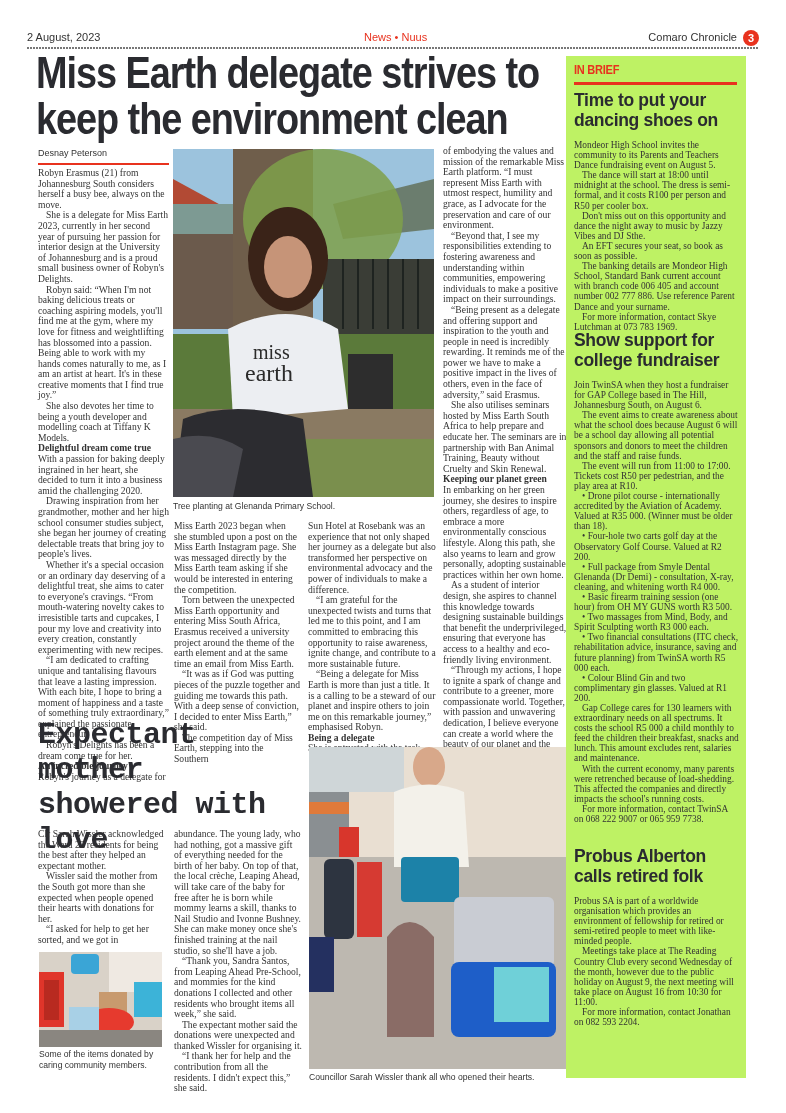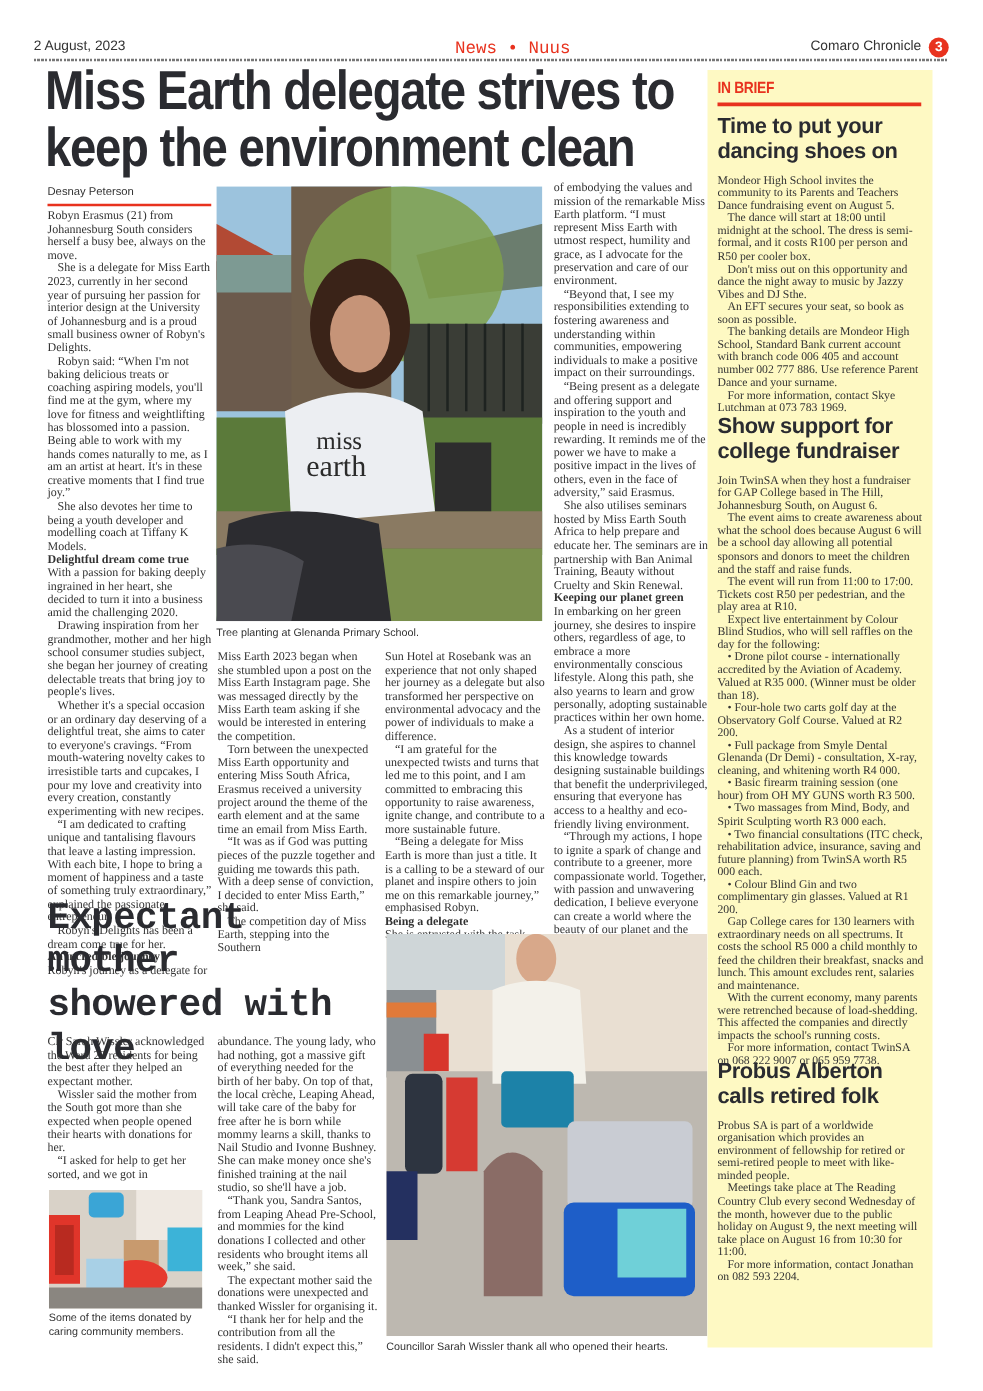--- a/index.html
+++ b/index.html
@@ -4,41 +4,41 @@
 <style>
   * { box-sizing: border-box; margin: 0; padding: 0; }
   html, body { width: 786px; height: 1113px; background: #ffffff; overflow: hidden; }
   body { position: relative; font-family: "Liberation Serif", serif; color: #2b2b2b; }
 
   .abs { position: absolute; }
 
   
   .masthead { left: 27px; top: 30px; width: 732px; height: 18px; }
   .masthead .date { position: absolute; left: 0; top: 1px; font-family: "Liberation Sans", sans-serif; font-size: 11px; color: #333; }
-  .masthead .section { position: absolute; left: 337px; top: 1px; font-family: Liberation Mono, monospace; font-size: 14px; color: #e8321e; }
+  .masthead .section { position: absolute; left: 337px; top: 1px; font-family: Liberation Sans, sans-serif; font-size: 11px; color: #e8321e; }
   .masthead .paper { position: absolute; right: 22px; top: 1px; font-family: "Liberation Sans", sans-serif; font-size: 11px; color: #333; }
   .masthead .pagenum { position: absolute; right: 0; top: 0; width: 16px; height: 16px; border-radius: 50%; background: #e8321e; color: #fff; font-family: "Liberation Sans", sans-serif; font-weight: bold; font-size: 11px; text-align: center; line-height: 16px; }
   .masthead-rule { left: 27px; top: 47px; width: 732px; height: 2px; background-image: repeating-linear-gradient(90deg, #777 0 2px, #fff 2px 3px); }
 
   
   .headline { left: 36px; top: 50px; width: 540px; font-family: "Liberation Sans", sans-serif; font-weight: bold; font-size: 44px; line-height: 46px; letter-spacing: -1.2px; color: #2a2b30; transform: scaleX(0.86); transform-origin: left top; white-space: nowrap; }
   .headline span { display: block; }
 
   .byline { left: 38px; top: 148px; width: 131px; font-family: "Liberation Sans", sans-serif; font-size: 9px; color: #333; padding-bottom: 5px; border-bottom: 2px solid #e8321e; }
 
   .col { font-size: 9.6px; line-height: 10.6px; color: #333; text-align: left; }
   .col p { text-indent: 8px; }
   .col p.first { text-indent: 0; }
   .col .sub { font-weight: bold; text-indent: 0; }
 
   .photo { overflow: hidden; }
   .caption { font-family: "Liberation Sans", sans-serif; font-size: 8.6px; color: #333; line-height: 10.5px; }
 
   
-  .sidebar { left: 566px; top: 56px; width: 180px; height: 1022px; background: #fef9c3; }
+  .sidebar { left: 566px; top: 56px; width: 180px; height: 1022px; background: #bef264; }
   .inbrief { position: absolute; left: 8px; top: 6px; font-family: "Liberation Sans", sans-serif; font-weight: bold; font-size: 13px; color: #e8321e; letter-spacing: -0.3px; transform: scaleX(0.85); transform-origin: left; }
   .inbrief-rule { position: absolute; left: 8px; top: 26px; width: 163px; height: 3px; background: #e8321e; }
   .brief-h { position: absolute; left: 8px; width: 170px; font-family: "Liberation Sans", sans-serif; font-size: 17.5px; line-height: 20px; color: #2a2b30; letter-spacing: -0.3px; }
   .brief-body { position: absolute; left: 8px; width: 165px; font-size: 9.4px; line-height: 10.1px; color: #333; }
   .brief-body p { text-indent: 8px; }
   .brief-body p.first { text-indent: 0; }
 
   .sec-head { left: 38px; top: 718px; width: 270px; font-family: Liberation Mono, monospace; font-size: 30px; line-height: 35px; color: #2a2b30; letter-spacing: -0.5px; }
 </style>
 </head>
@@ -201,21 +201,20 @@
     <p>An EFT secures your seat, so book as soon as possible.</p>
     <p>The banking details are Mondeor High School, Standard Bank current account with branch code 006 405 and account number 002 777 886. Use reference Parent Dance and your surname.</p>
     <p>For more information, contact Skye Lutchman at 073 783 1969.</p>
   </div>
 
   <h3 class="brief-h" style="top:274px;">Show support for college fundraiser</h3>
   <div class="brief-body" style="top:324px;">
     <p class="first">Join TwinSA when they host a fundraiser for GAP College based in The Hill, Johannesburg South, on August 6.</p>
     <p>The event aims to create awareness about what the school does because August 6 will be a school day allowing all potential sponsors and donors to meet the children and the staff and raise funds.</p>
     <p>The event will run from 11:00 to 17:00. Tickets cost R50 per pedestrian, and the play area at R10.</p>
-    <p>Expect live entertainment by Colour Blind Studios, who will sell raffles on the day for the following:</p>
     <p>• Drone pilot course - internationally accredited by the Aviation of Academy. Valued at R35 000. (Winner must be older than 18).</p>
     <p>• Four-hole two carts golf day at the Observatory Golf Course. Valued at R2 200.</p>
     <p>• Full package from Smyle Dental Glenanda (Dr Demi) - consultation, X-ray, cleaning, and whitening worth R4 000.</p>
     <p>• Basic firearm training session (one hour) from OH MY GUNS worth R3 500.</p>
     <p>• Two massages from Mind, Body, and Spirit Sculpting worth R3 000 each.</p>
     <p>• Two financial consultations (ITC check, rehabilitation advice, insurance, saving and future planning) from TwinSA worth R5 000 each.</p>
     <p>• Colour Blind Gin and two complimentary gin glasses. Valued at R1 200.</p>
     <p>Gap College cares for 130 learners with extraordinary needs on all spectrums. It costs the school R5 000 a child monthly to feed the children their breakfast, snacks and lunch. This amount excludes rent, salaries and maintenance.</p>
     <p>With the current economy, many parents were retrenched because of load-shedding. This affected the companies and directly impacts the school's running costs.</p>
     <p>For more information, contact TwinSA on 068 222 9007 or 065 959 7738.</p>

